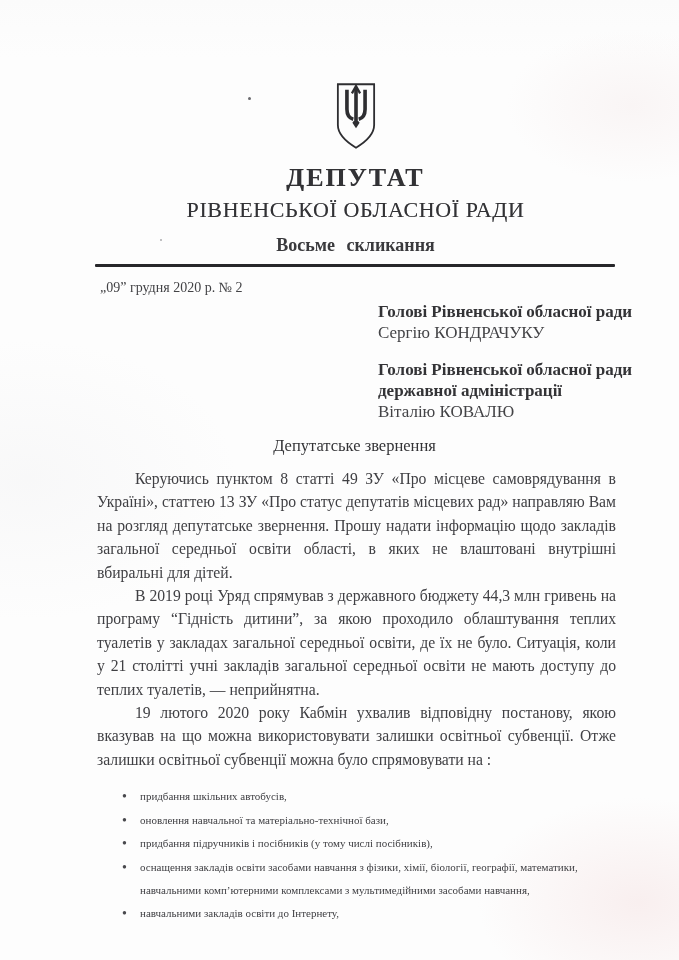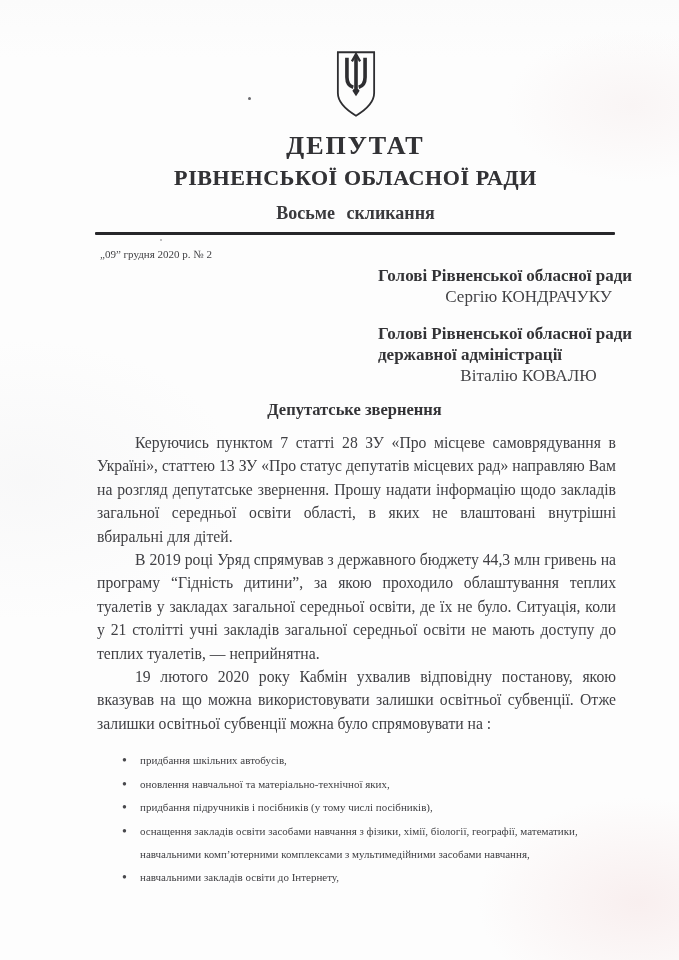--- a/index.html
+++ b/index.html
@@ -16,73 +16,73 @@
     font-family: "Liberation Serif", serif;
     color: #3e3e41;
     background:
       radial-gradient(230px 150px at 94% 94%, rgba(238,206,206,0.30), rgba(238,206,206,0) 70%),
       radial-gradient(180px 110px at 93% 11%, rgba(236,216,216,0.22), rgba(236,216,216,0) 70%),
       radial-gradient(300px 200px at 4% 50%, rgba(225,225,228,0.18), rgba(225,225,228,0) 70%),
       linear-gradient(180deg, #fbfbfb 0%, #fdfdfd 6%, #fdfdfd 100%);
   }
   .letterhead {
     text-align: center;
-    padding-top: 50px;
+    padding-top: 82px;
     padding-left: 32px;
   }
   .emblem { line-height: 0; }
   .emblem svg { width: 46px; height: 68px; }
   .lh-title {
     margin-top: 13px;
     font-size: 26px;
     font-weight: bold;
     letter-spacing: 2px;
     color: #323235;
     text-shadow: 0 0 0.6px rgba(60,60,65,0.45);
   }
   .lh-subtitle {
     margin-top: 4px;
     font-size: 22px;
-    font-weight: bold;
+    font-weight: normal;
     letter-spacing: 0.6px;
     color: #323235;
     text-shadow: 0 0 0.6px rgba(60,60,65,0.45);
   }
   .lh-session {
     margin-top: 12px;
     font-size: 18px;
     font-weight: bold;
     word-spacing: 7px;
     color: #3a3a3d;
   }
   .rule {
     height: 3px;
     background: #27272a;
     margin: 8px 64px 0 95px;
     border-radius: 1px;
   }
   .date-line {
     margin: 13px 0 0 100px;
-    font-size: 11px;
+    font-size: 14px;
     color: #434346;
   }
   .recipients {
     margin: 5px 0 8px 378px;
     font-size: 17px;
     line-height: 21px;
   }
   .recipient + .recipient { margin-top: 16px; }
   .r-bold { font-weight: bold; color: #333336; }
-  .r-name { color: #434346; text-align: center; }
+  .r-name { color: #434346; }
   .doc-title {
     margin-top: 14px;
     padding-left: 30px;
     text-align: center;
     font-size: 16.5px;
-    font-weight: bold;
+    font-weight: normal;
     color: #333336;
   }
   .body-text { margin: 11px 63px 0 97px; }
   .para {
     margin: 0;
     font-size: 15.7px;
     line-height: 23.4px;
     text-align: justify;
     text-indent: 38px;
     color: #404044;
@@ -150,27 +150,27 @@
     <div class="recipient">
       <div class="r-bold">Голові Рівненської обласної ради</div>
       <div class="r-bold">державної адміністрації</div>
       <div class="r-name">Віталію КОВАЛЮ</div>
     </div>
   </div>
 
   <div class="doc-title">Депутатське звернення</div>
 
   <div class="body-text">
-    <p class="para">Керуючись пунктом 7 статті 28 ЗУ «Про місцеве самоврядування в Україні», статтею 13 ЗУ «Про статус депутатів місцевих рад» направляю Вам на розгляд депутатське звернення. Прошу надати інформацію щодо закладів загальної середньої освіти області, в яких не влаштовані внутрішні вбиральні для дітей.</p>
+    <p class="para">Керуючись пунктом 8 статті 49 ЗУ «Про місцеве самоврядування в Україні», статтею 13 ЗУ «Про статус депутатів місцевих рад» направляю Вам на розгляд депутатське звернення. Прошу надати інформацію щодо закладів загальної середньої освіти області, в яких не влаштовані внутрішні вбиральні для дітей.</p>
     <p class="para">В 2019 році Уряд спрямував з державного бюджету 44,3 млн гривень на програму “Гідність дитини”, за якою проходило облаштування теплих туалетів у закладах загальної середньої освіти, де їх не було. Ситуація, коли у 21 столітті учні закладів загальної середньої освіти не мають доступу до теплих туалетів, — неприйнятна.</p>
     <p class="para">19 лютого 2020 року Кабмін ухвалив відповідну постанову, якою вказував на що можна використовувати залишки освітньої субвенції. Отже залишки освітньої субвенції можна було спрямовувати на :</p>
 
     <ul class="bullets">
       <li>придбання шкільних автобусів,</li>
-      <li>оновлення навчальної та матеріально-технічної яких,</li>
+      <li>оновлення навчальної та матеріально-технічної бази,</li>
       <li>придбання підручників і посібників (у тому числі посібників),</li>
       <li>оснащення закладів освіти засобами навчання з фізики, хімії, біології, географії, математики, навчальними комп’ютерними комплексами з мультимедійними засобами навчання,</li>
       <li>навчальними закладів освіти до Інтернету,</li>
     </ul>
   </div>
 
   <span class="speck speck-1"></span>
   <span class="speck speck-2"></span>
   <span class="speck speck-3"></span>
 

